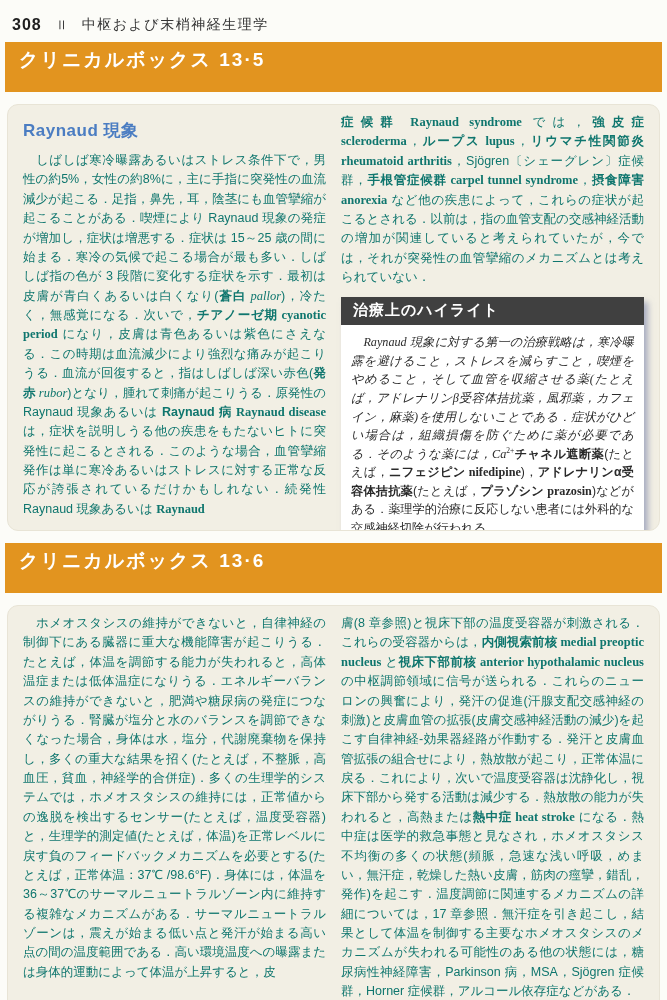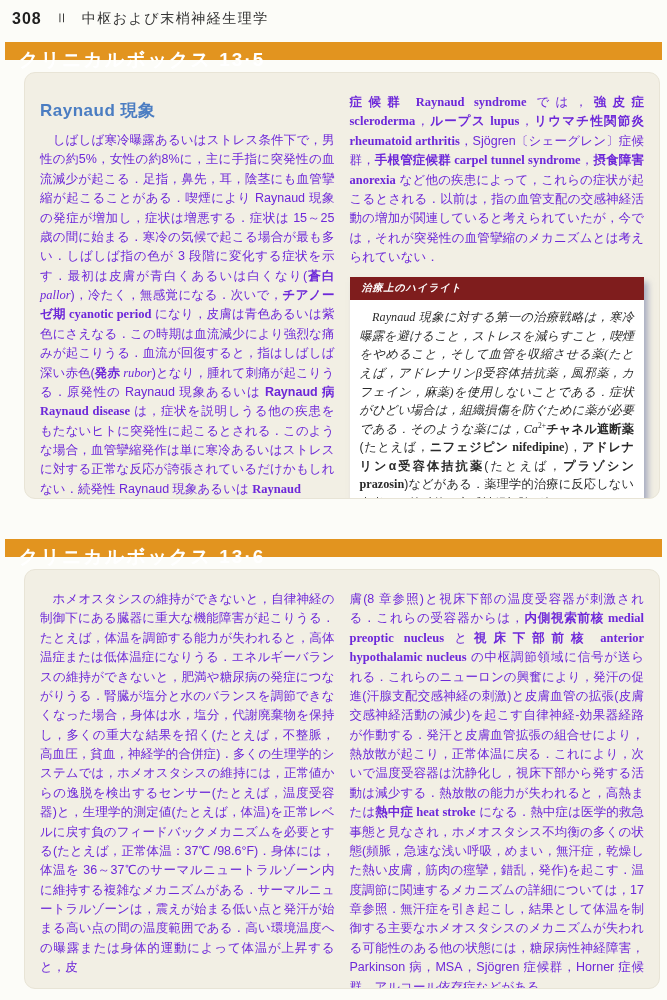--- a/index.html
+++ b/index.html
@@ -3,85 +3,84 @@
 <meta charset="utf-8">
 <style>
   * { margin:0; padding:0; box-sizing:border-box; }
   html,body { width:667px; height:1000px; overflow:hidden; }
   body {
     background:#fcfcf8;
     font-family:"Liberation Sans", sans-serif;
     color:#2a2a2a;
   }
   .page-header {
-    display:flex; align-items:flex-start; gap:14px;
+    display:flex; align-items:flex-end; gap:14px;
     padding:10px 0 0 12px; height:34px;
   }
   .page-num { font-size:16px; font-weight:bold; color:#1f1f1f; letter-spacing:1px; }
   .part-num { font-size:12px; color:#333; }
   .chapter-title { font-size:14px; color:#333; letter-spacing:1.5px; }
 
   .banner {
     margin:8px 5px 0 5px;
     background:#e2941f;
     color:#ffffff;
     font-weight:bold;
     font-size:19px;
     letter-spacing:2px;
     padding:5px 14px 6px 14px;
-    height:18px;
+    height:50px;
   }
-  .banner-2 { margin-top:40px; }
+  .banner-2 { margin-top:12px; }
 
   .box-body {
-    margin:12px 7px 0 24px;
+    margin:12px 7px 0 7px;
     background:#f2efe4;
     border:1px solid #e8e4d6;
     border-radius:11px;
-    padding:20px 15px 12px 15px;
+    padding:8px 15px 12px 15px;
     display:flex;
     gap:15px;
     overflow:hidden;
   }
   .box-body-1 { height:427px; }
   .box-body-2 { height:420px; }
   .col { flex:1 1 0; min-width:0; }
 
   .col-heading {
     color:#4b7dc2;
     font-weight:bold;
     font-size:17px;
     margin:6px 0 9px 0;
     letter-spacing:0.5px;
   }
   .body-text {
     font-size:12.5px;
     line-height:1.55;
     text-align:justify;
-    color:#6d28d9;
+    color:#0f766e;
   }
 
   .seg-b  { font-weight:bold; }
   .seg-bs { font-weight:bold; font-family:"Liberation Serif", serif; }
   .seg-rs { font-family:"Liberation Serif", serif;font-style:italic; }
   .seg-sup{ font-family:"Liberation Serif", serif; vertical-align:super; font-size:0.62em; }
 
   .highlight-box {
     background:#ffffff;
     margin-top:10px;
     box-shadow:4px 5px 6px rgba(108,118,164,0.55);
   }
   .highlight-header {
-    background:#7f1d1d;
+    background:#404040;
     color:#ffffff;
     font-weight:bold;
-    font-size:10px;
+    font-size:15px;
     letter-spacing:1px;
     padding:4px 12px 5px 12px;
-    font-style:italic;
   }
   .highlight-body {
     padding:8px 10px 10px 10px;
     font-size:12.2px;
     line-height:1.52;
     text-align:justify;
   }
 </style>
 </head>
 <body>

